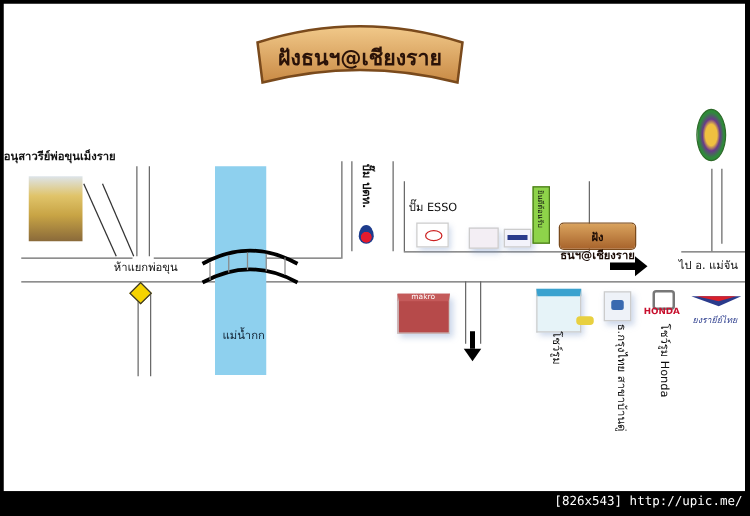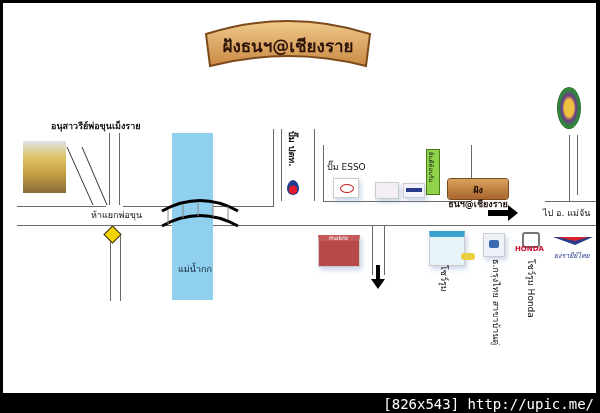--- a/index.html
+++ b/index.html
@@ -4,21 +4,21 @@
 <style>
   html,body{margin:0;padding:0;background:#000;}
   body{width:600px;height:413px;position:relative;overflow:hidden;font-family:"DejaVu Sans",sans-serif;}
   .canvas{position:absolute;left:3px;top:3px;width:593px;height:390px;background:#fff;overflow:hidden;}
   .abs{position:absolute;}
   .road{position:absolute;background:#6a6a6a;}
   .river{position:absolute;left:169px;top:130px;width:41px;height:167px;background:#8ed0ee;}
   .label{position:absolute;font-size:9px;color:#111;white-space:nowrap;line-height:1;}
   .vlabel{position:absolute;font-size:9px;color:#111;white-space:nowrap;writing-mode:vertical-rl;line-height:1;}
   .footer{position:absolute;left:0;top:393px;width:600px;height:20px;background:#000;}
-  .footer-text{position:absolute;right:6px;top:3px;color:#fff;font-family:"DejaVu Sans Mono",monospace;font-size:14px;}
+  .footer-text{position:absolute;right:6px;top:3px;color:#fff;font-family:"DejaVu Sans Mono",monospace;font-size:10px;}
   .banner{position:absolute;left:199px;top:13px;width:172px;height:52px;}
   .banner-text{position:absolute;left:0;top:16px;width:172px;text-align:center;font-weight:bold;font-size:17px;color:#2a1208;}
   .mini-banner{position:absolute;left:445px;top:176px;width:60px;height:20px;background:linear-gradient(#d9a25d,#a8642c);border-radius:3px;box-shadow:0 0 0 1px #7a4a1c;}
   .mini-banner span{position:absolute;left:0;top:4px;width:60px;text-align:center;font-size:9px;font-weight:bold;color:#1a0a04;}
   .bldg{position:absolute;border:1px solid #ccc;box-shadow:2px 3px 5px rgba(120,150,200,0.4);}
   .arrow-r{position:absolute;left:485px;top:207px;width:20px;height:6px;background:#000;}
   .arrow-r:after{content:"";position:absolute;left:20px;top:-5px;border-left:10px solid #000;border-top:8px solid transparent;border-bottom:8px solid transparent;}
   .arrow-d{position:absolute;left:373px;top:262px;width:4px;height:14px;background:#000;}
   .arrow-d:after{content:"";position:absolute;left:-5px;top:14px;border-top:10px solid #000;border-left:7px solid transparent;border-right:7px solid transparent;}
 </style>
@@ -71,21 +71,21 @@
         <linearGradient id="bg" x1="0" y1="0" x2="0" y2="1">
           <stop offset="0" stop-color="#f1c98a"></stop>
           <stop offset="1" stop-color="#c98a45"></stop>
         </linearGradient>
       </defs>
       <path d="M4 18 Q86 -8 168 18 L164 50 Q86 30 8 50 Z" fill="url(#bg)" stroke="#7a4a1c" stroke-width="2"></path>
     </svg>
     <div class="banner-text">ฝังธนฯ@เชียงราย</div>
   </div>
 
-  <div class="label" style="left:0px;top:119px;font-weight:bold;padding-left:48px;">อนุสาวรีย์พ่อขุนเม็งราย</div>
+  <div class="label" style="left:0px;top:119px;font-weight:bold;">อนุสาวรีย์พ่อขุนเม็งราย</div>
   <div class="abs" style="left:20px;top:138px;width:43px;height:52px;background:linear-gradient(#dde4ea 0%,#e0c46a 30%,#c8a445 60%,#8a6a3a 100%);"></div>
 
   <div class="label" style="left:88px;top:208px;font-weight:normal;">ห้าแยกพ่อขุน</div>
   <div class="abs" style="left:103px;top:225px;width:11px;height:11px;background:#f5d300;border:1px solid #333;transform:rotate(45deg);"></div>
 
   <div class="vlabel" style="left:284px;top:128px;font-weight:bold;">ปั๊ม ปตท.</div>
   <div class="abs" style="left:284px;top:177px;width:12px;height:15px;background:radial-gradient(circle at 50% 65%,#e41b2e 35%,#1d3c8c 40%);border-radius:50% 50% 50% 50%/60% 60% 40% 40%;"></div>
 
   <div class="label" style="left:324px;top:160px;">ปั๊ม ESSO</div>
   <div class="bldg" style="left:330px;top:175px;width:24px;height:18px;background:#fff;">

